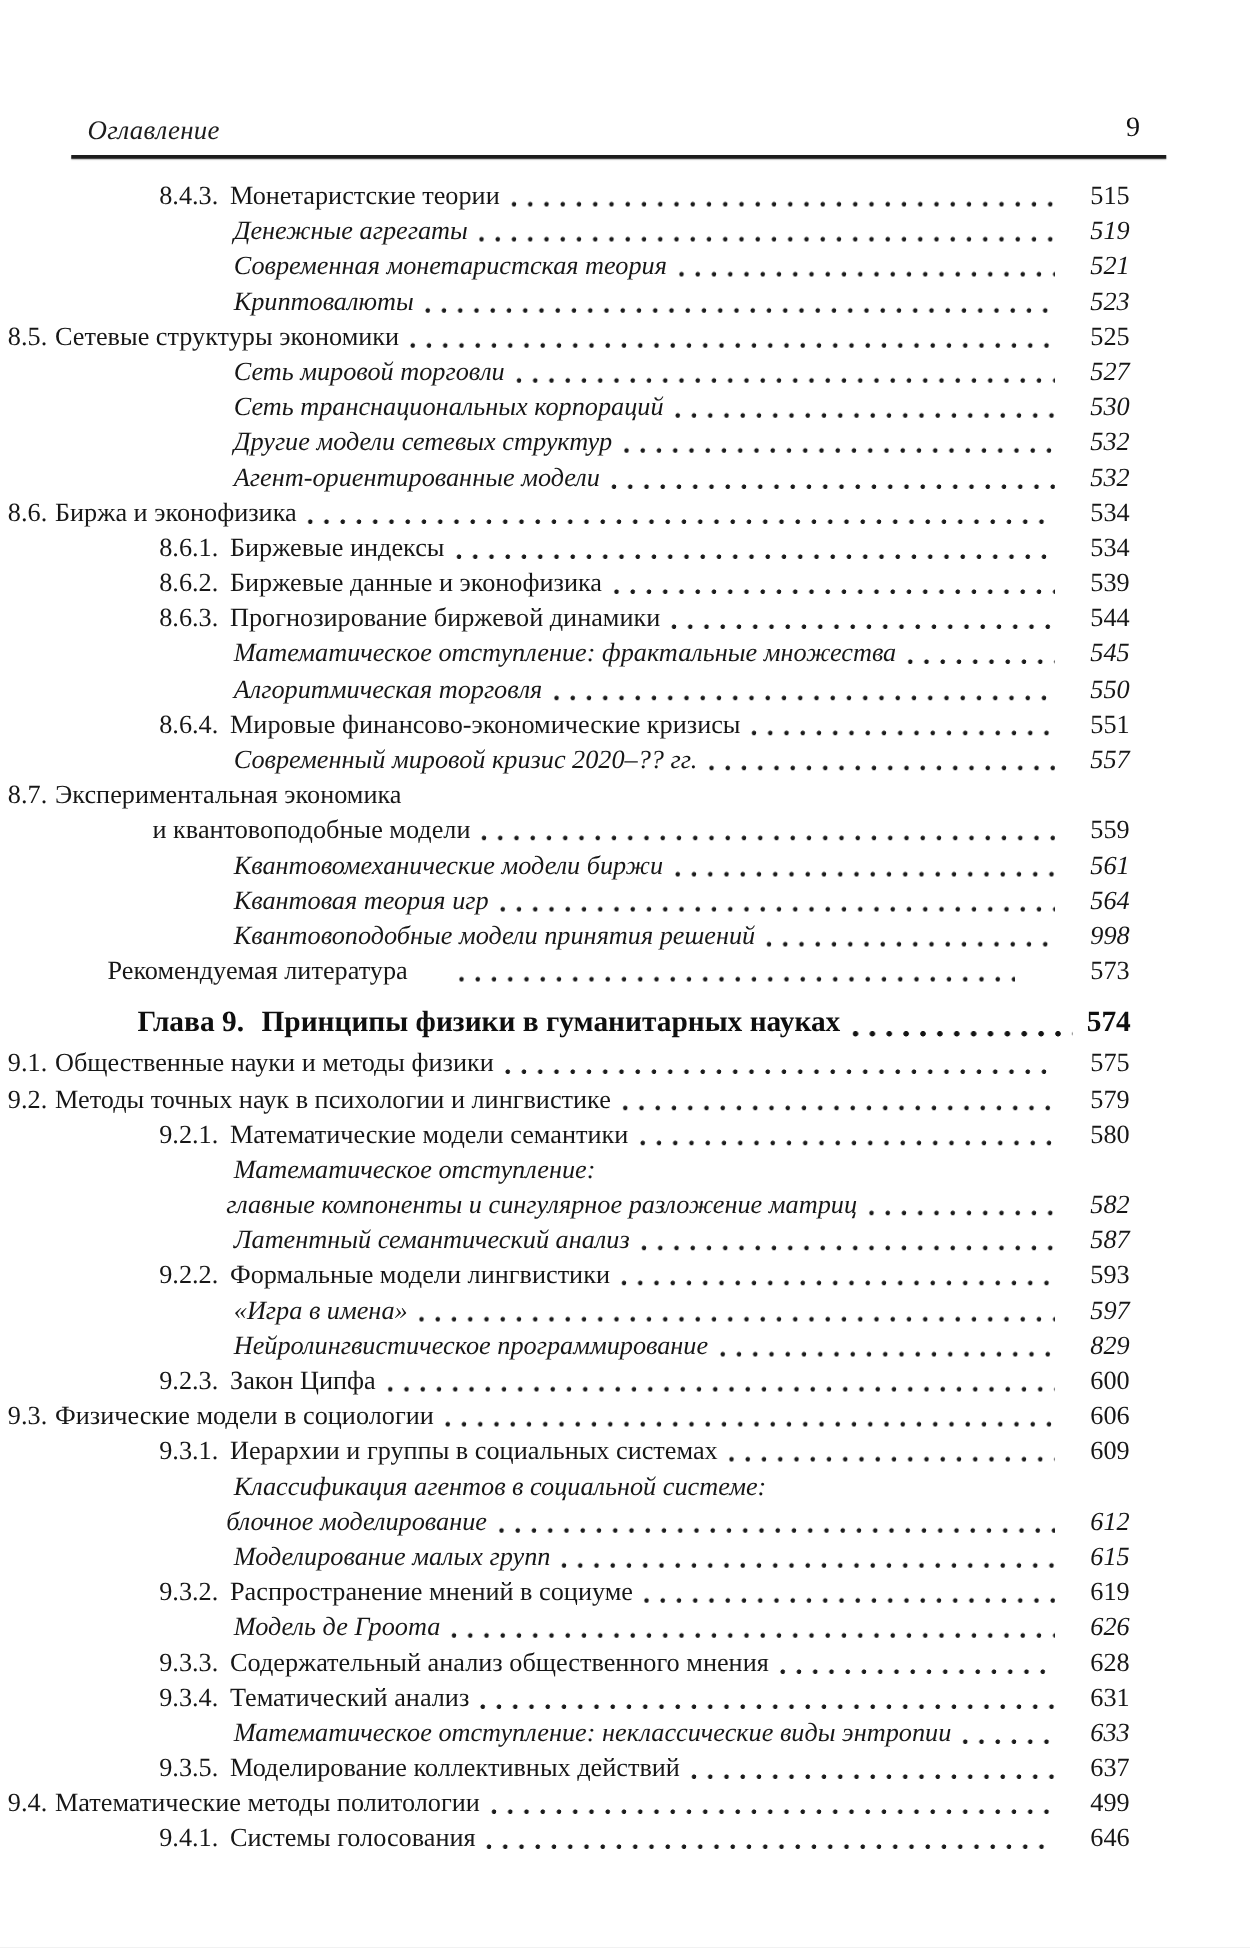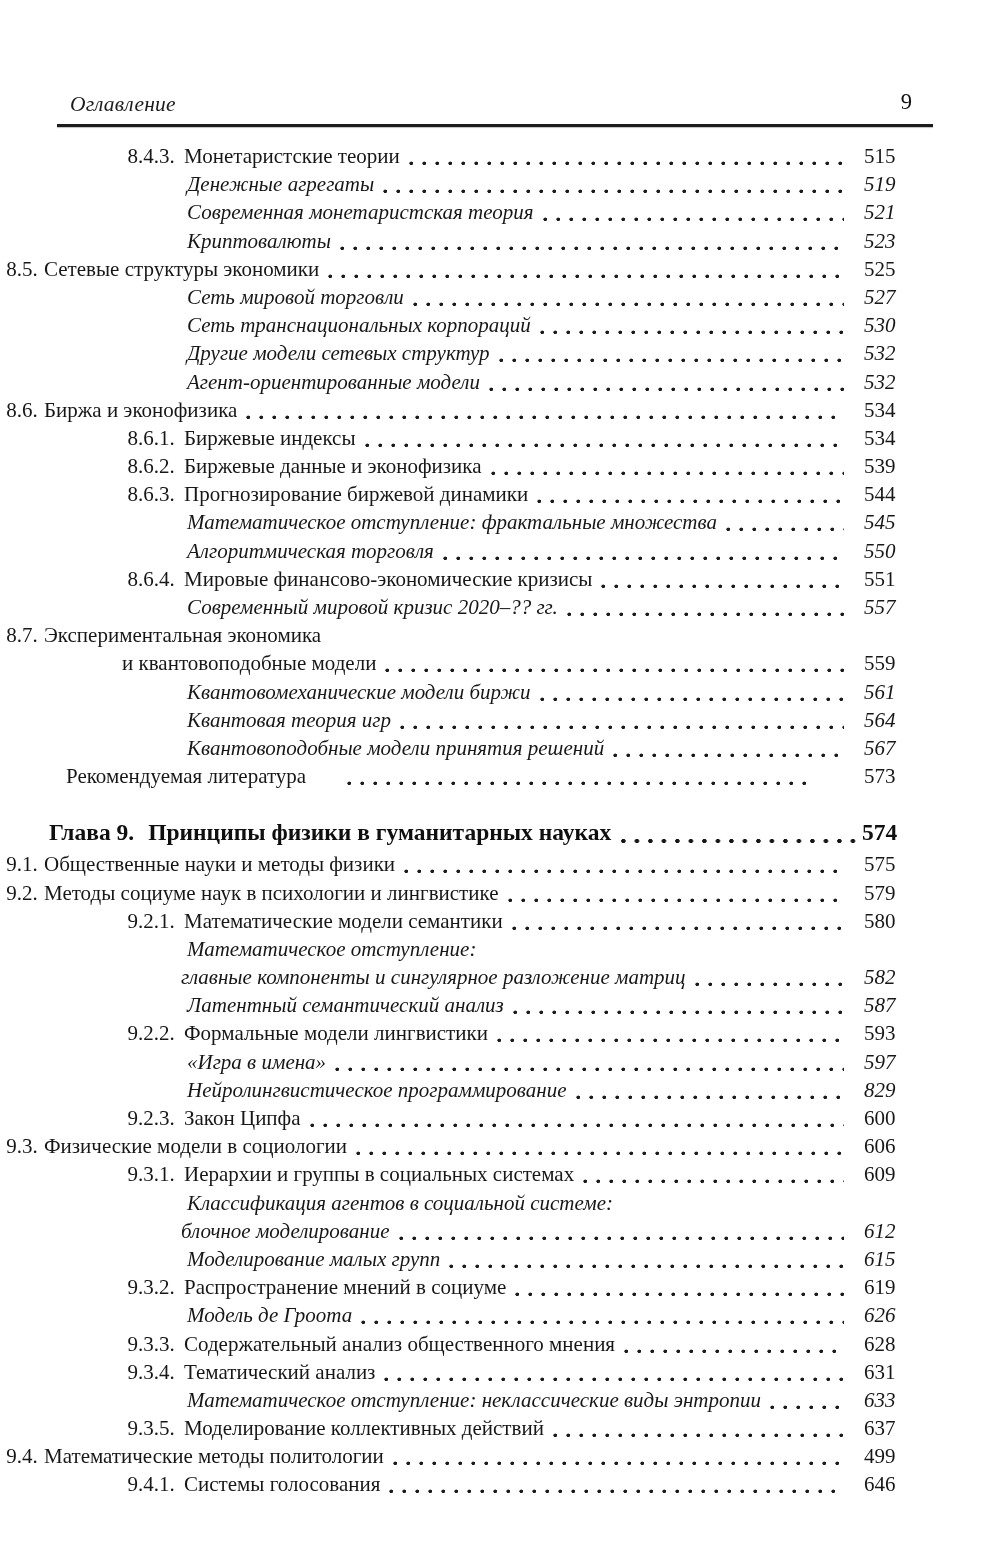--- a/index.html
+++ b/index.html
@@ -38,36 +38,36 @@
   }
   .row .num{flex:0 0 auto;text-align:center;}
   .row .txt{flex:0 0 auto;}
   .row .leader{
     flex:1 1 auto;
     margin:0 20px 0 9px;
     background-image:radial-gradient(circle at 2.2px 21.5px,#1b1b1b 1.55px,rgba(0,0,0,0) 2.1px);
     background-size:13px 28.2px;
     background-repeat:repeat-x;
   }
-  .row .pg{flex:0 0 auto;min-width:48px;text-align:left;}
+  .row .pg{flex:0 0 auto;min-width:48px;text-align:center;}
   .row.nopage .leader{background:none;}
   
   .row.s2{}
   .row.s2 .num{width:44px;}
   .row.s3{padding-left:118px;}
   .row.s3 .num{width:66px;}
   .row.it{padding-left:187px;font-style:italic;}
   .row.it2{padding-left:181px;font-style:italic;}
   .row.cont{padding-left:122px;}
-  .row.lit{padding-left:66px;gap:32px;}
+  .row.lit{padding-left:86px;gap:32px;}
   
   .row.chapter{
-    margin-top:24px;
+    margin-top:10px;
     height:36px;line-height:36px;
-    padding-left:49px;
+    padding-left:110px;
     font-weight:bold;font-size:23.5px;
     color:#0f0f0f;
   }
   .row.chapter .num{margin-right:14px;}
   .row.chapter .leader{
     margin:0 4px 0 10px;
     background-image:radial-gradient(circle at 2.4px 27px,#141414 1.9px,rgba(0,0,0,0) 2.5px);
     background-size:13.5px 36px;
     background-repeat:repeat-x;
   }
@@ -190,42 +190,42 @@
         <span class="pg">561</span>
       </div>
       <div class="row it">
         <span class="txt">Квантовая теория игр</span>
         <span class="leader"></span>
         <span class="pg">564</span>
       </div>
       <div class="row it">
         <span class="txt">Квантовоподобные модели принятия решений</span>
         <span class="leader"></span>
-        <span class="pg">567</span>
+        <span class="pg">998</span>
       </div>
       <div class="row lit">
         <span class="txt">Рекомендуемая литература</span>
         <span class="leader"></span>
         <span class="pg">573</span>
       </div>
       <div class="row chapter">
         <span class="num">Глава 9.</span>
         <span class="txt">Принципы физики в гуманитарных науках</span>
         <span class="leader"></span>
         <span class="pg">574</span>
       </div>
       <div class="row s2">
         <span class="num">9.1.</span>
         <span class="txt">Общественные науки и методы физики</span>
         <span class="leader"></span>
         <span class="pg">575</span>
       </div>
       <div class="row s2">
         <span class="num">9.2.</span>
-        <span class="txt">Методы социуме наук в психологии и лингвистике</span>
+        <span class="txt">Методы точных наук в психологии и лингвистике</span>
         <span class="leader"></span>
         <span class="pg">579</span>
       </div>
       <div class="row s3">
         <span class="num">9.2.1.</span>
         <span class="txt">Математические модели семантики</span>
         <span class="leader"></span>
         <span class="pg">580</span>
       </div>
       <div class="row it nopage">

